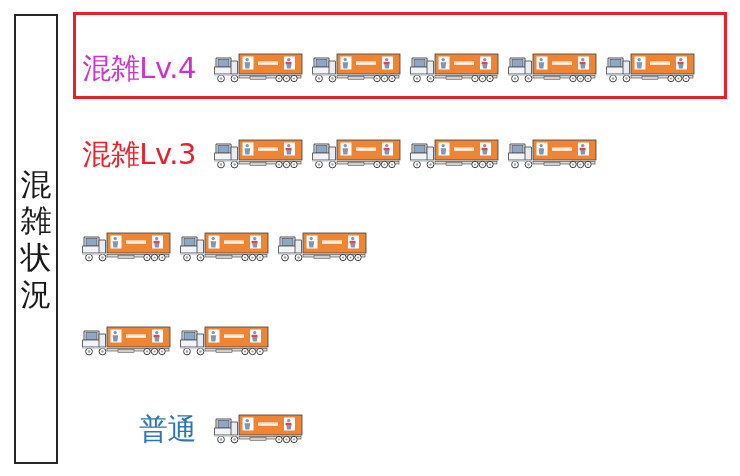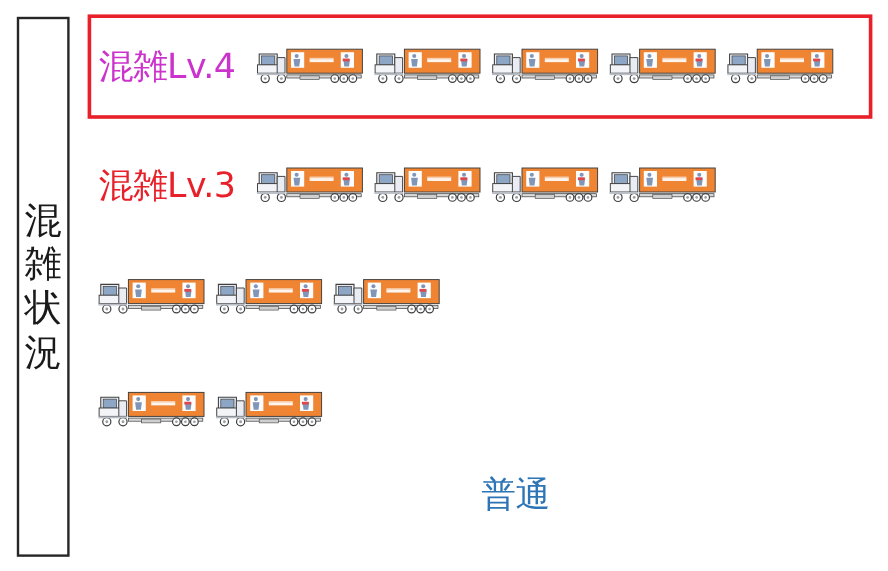--- a/index.html
+++ b/index.html
@@ -101,21 +101,21 @@
     <span>混</span>
     <span>雑</span>
     <span>状</span>
     <span>況</span>
   </div>
 </div>
 
 <div id="highlight-box"></div>
 
 <div id="rows-container">
-    <div class="level-row" style="top: 24px;">
+    <div class="level-row" style="top: 37px;">
       <div class="row-label" style="color: rgb(204, 51, 204);">混雑Lv.4</div>
       <div class="truck-strip">
 <svg class="truck" viewBox="0 0 96 42" xmlns="http://www.w3.org/2000/svg">
   <rect x="0" y="0" width="96" height="42" fill="#ffffff"></rect>
 
   <rect x="29" y="7" width="63" height="20" fill="#ef8432" stroke="#3f3f3f" stroke-width="0.8"></rect>
 
   <rect x="32.5" y="9.5" width="11" height="13" fill="#fdfdfd"></rect>
   <rect x="74" y="9.5" width="11" height="13" fill="#fdfdfd"></rect>
 
@@ -749,21 +749,21 @@
     <circle cx="11" cy="31.5" r="1.2"></circle>
     <circle cx="24.5" cy="31.5" r="1.2"></circle>
     <circle cx="69" cy="31.5" r="1.1"></circle>
     <circle cx="76.5" cy="31.5" r="1.1"></circle>
     <circle cx="84" cy="31.5" r="1.1"></circle>
   </g>
   <rect x="4" y="27" width="24" height="1.6" fill="#b9bec6"></rect>
 </svg>
       </div>
     </div>
-    <div class="level-row" style="top: 398px; flex-direction: column;">
+    <div class="level-row" style="top: 398px;">
       <div class="row-label" style="color: rgb(46, 117, 182);">普通</div>
       <div class="truck-strip">
 <svg class="truck" viewBox="0 0 96 42" xmlns="http://www.w3.org/2000/svg">
   <rect x="0" y="0" width="96" height="42" fill="#ffffff"></rect>
 
   <rect x="29" y="7" width="63" height="20" fill="#ef8432" stroke="#3f3f3f" stroke-width="0.8"></rect>
 
   <rect x="32.5" y="9.5" width="11" height="13" fill="#fdfdfd"></rect>
   <rect x="74" y="9.5" width="11" height="13" fill="#fdfdfd"></rect>
 

